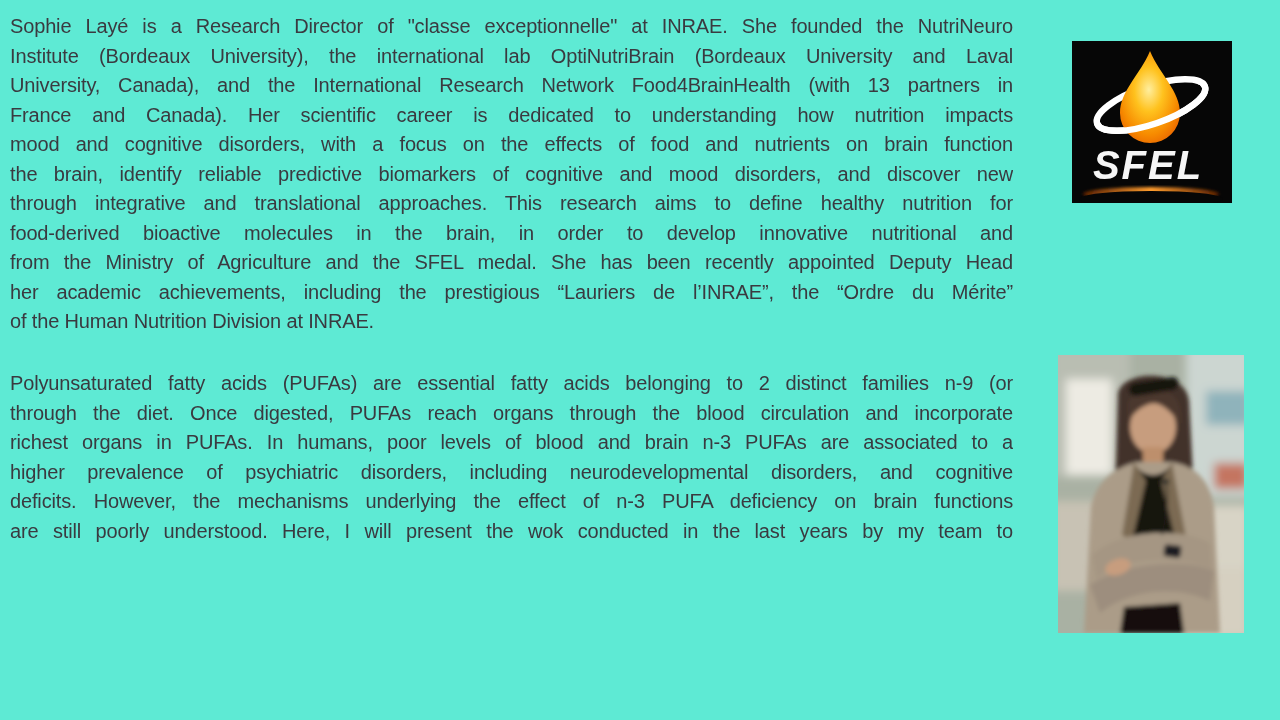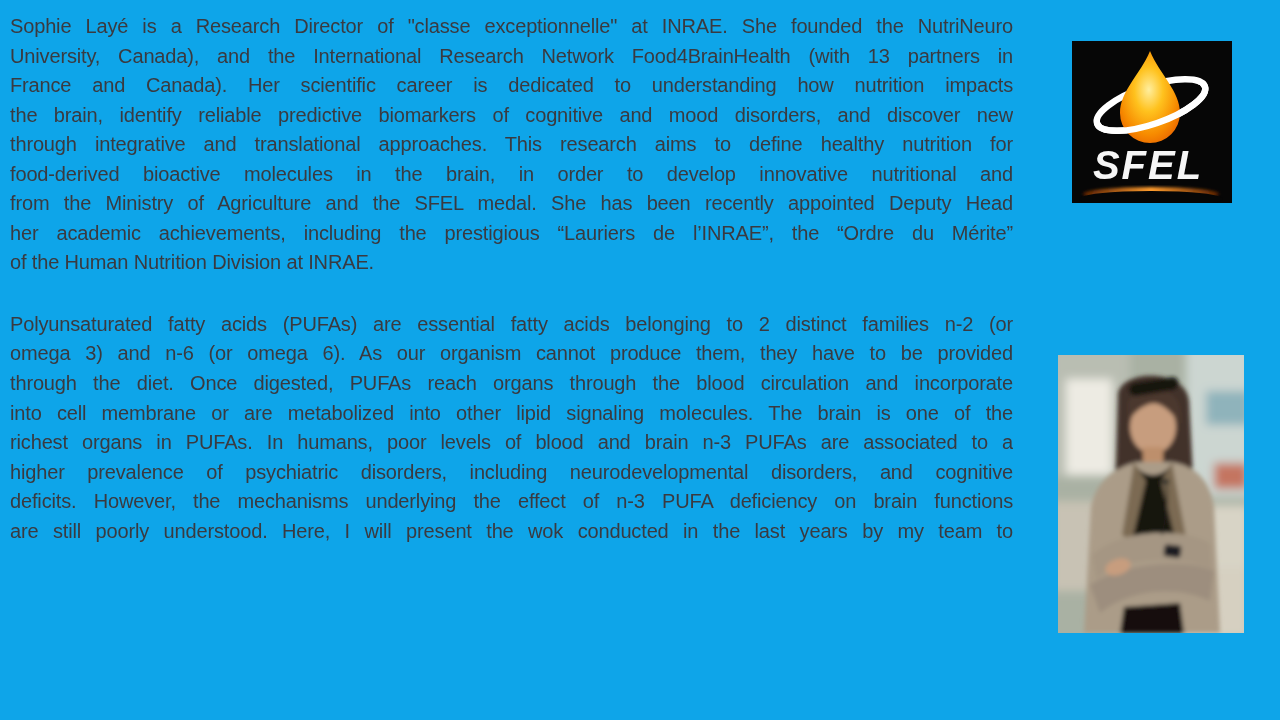--- a/index.html
+++ b/index.html
@@ -1,19 +1,19 @@
 <!DOCTYPE html>
 <html><head>
 <meta charset="utf-8">
 <style>
   html,body{margin:0;padding:0;}
   .page{
     position:relative;
     width:1280px;height:720px;
-    background:#0ea5e9;
+    background:#5eead4;
     overflow:hidden;
     font-family:"Liberation Sans", sans-serif;
   }
   .text-col{
     position:absolute;
     left:10px;top:12px;width:1003px;
     color:#3a3a40;
     font-size:20px;
     letter-spacing:-0.15px;
     line-height:29.55px;
@@ -38,34 +38,34 @@
   svg{display:block;}
 </style>
 </head>
 <body>
 
 <div class="page">
 
   <div class="text-col">
     <div class="para">
         <div class="line">Sophie Layé is a Research Director of "classe exceptionnelle" at INRAE. She founded the NutriNeuro</div>
+        <div class="line">Institute (Bordeaux University), the international lab OptiNutriBrain (Bordeaux University and Laval</div>
         <div class="line">University, Canada), and the International Research Network Food4BrainHealth (with 13 partners in</div>
         <div class="line">France and Canada). Her scientific career is dedicated to understanding how nutrition impacts</div>
+        <div class="line">mood and cognitive disorders, with a focus on the effects of food and nutrients on brain function</div>
         <div class="line">the brain, identify reliable predictive biomarkers of cognitive and mood disorders, and discover new</div>
         <div class="line">through integrative and translational approaches. This research aims to define healthy nutrition for</div>
         <div class="line">food-derived bioactive molecules in the brain, in order to develop innovative nutritional and</div>
         <div class="line">from the Ministry of Agriculture and the SFEL medal. She has been recently appointed Deputy Head</div>
         <div class="line">her academic achievements, including the prestigious “Lauriers de l’INRAE”, the “Ordre du Mérite”</div>
         <div class="line last">of the Human Nutrition Division at INRAE.</div>
       </div>
     <div class="para">
-        <div class="line">Polyunsaturated fatty acids (PUFAs) are essential fatty acids belonging to 2 distinct families n-2 (or</div>
-        <div class="line">omega 3) and n-6 (or omega 6). As our organism cannot produce them, they have to be provided</div>
+        <div class="line">Polyunsaturated fatty acids (PUFAs) are essential fatty acids belonging to 2 distinct families n-9 (or</div>
         <div class="line">through the diet. Once digested, PUFAs reach organs through the blood circulation and incorporate</div>
-        <div class="line">into cell membrane or are metabolized into other lipid signaling molecules. The brain is one of the</div>
         <div class="line">richest organs in PUFAs. In humans, poor levels of blood and brain n-3 PUFAs are associated to a</div>
         <div class="line">higher prevalence of psychiatric disorders, including neurodevelopmental disorders, and cognitive</div>
         <div class="line">deficits. However, the mechanisms underlying the effect of n-3 PUFA deficiency on brain functions</div>
         <div class="line">are still poorly understood. Here, I will present the wok conducted in the last years by my team to</div>
       </div>
   </div>
 
   <div class="logo-box">
     <svg width="160" height="162" viewBox="0 0 160 162">
       <defs>

